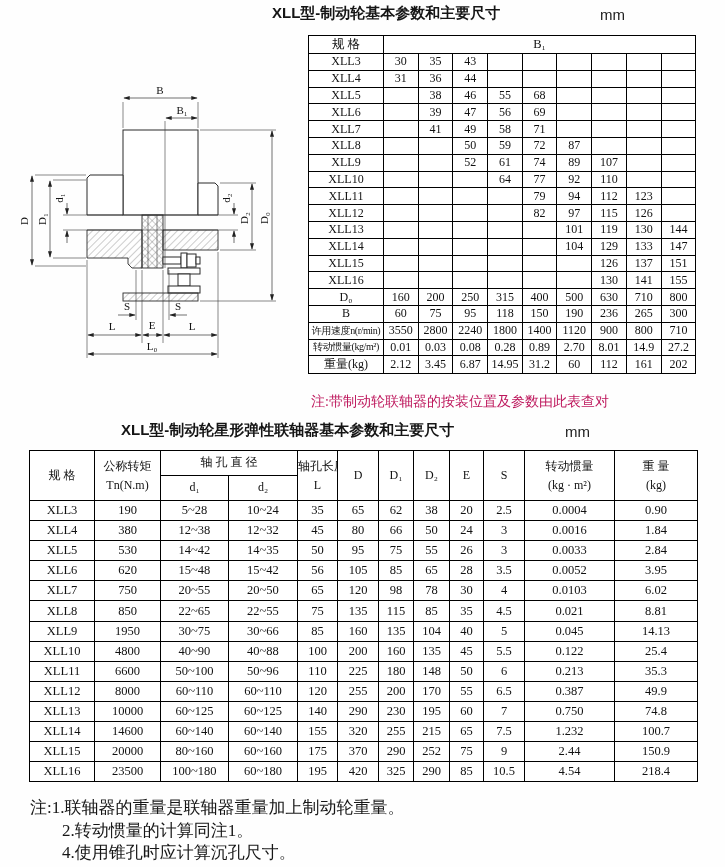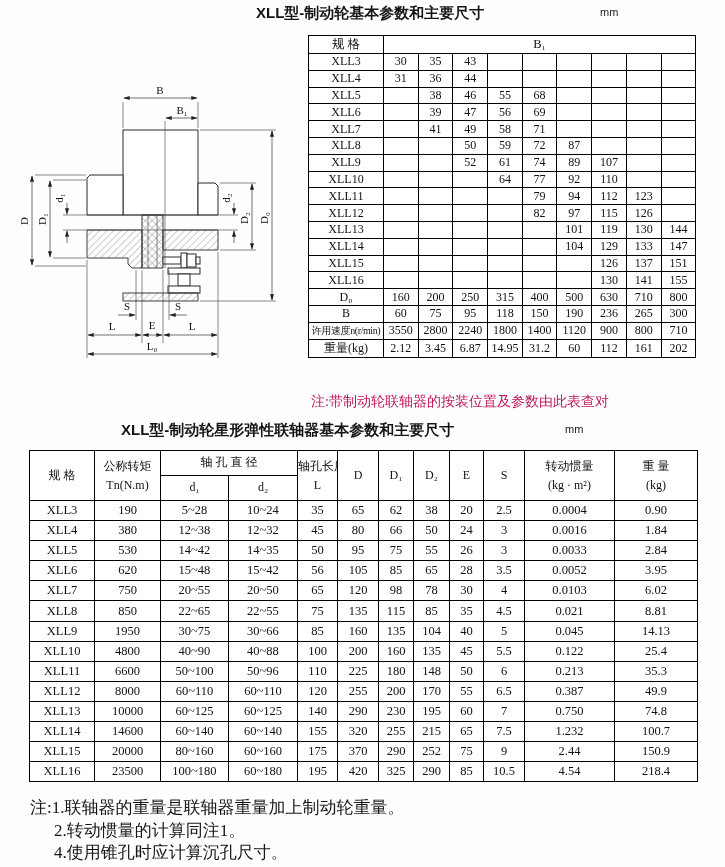--- a/index.html
+++ b/index.html
@@ -3,21 +3,21 @@
 <meta charset="utf-8">
 <style>
   html,body{margin:0;padding:0;background:#ffffff;}
   .page{position:relative;width:725px;height:867px;background:#fefefe;color:#111;
         font-family:"Liberation Serif","DejaVu Serif",serif;overflow:hidden;}
 
   
   .title-line{position:absolute;font-family:"Liberation Sans","DejaVu Sans",sans-serif;
               font-weight:700;font-size:15px;color:#151515;white-space:nowrap;}
   .unit-label{position:absolute;font-family:"Liberation Sans","DejaVu Sans",sans-serif;
-              font-size:11px;color:#222;}
+              font-size:15px;color:#222;}
 
   
   table{border-collapse:collapse;table-layout:fixed;background:#fff;}
   td,th{border:1px solid #000;padding:0;text-align:center;vertical-align:middle;
         font-weight:normal;white-space:nowrap;overflow:hidden;}
 
   
   #table1{position:absolute;left:308px;top:35px;width:387px;font-size:12px;}
   #table1 tr{height:16.8px;}
   #table1 .lbl{font-size:12px;}
@@ -26,36 +26,36 @@
 
   
   #table2{position:absolute;left:29px;top:450px;width:668px;font-size:12.5px;}
   #table2 thead tr{height:25px;}
   #table2 tbody tr{height:20.1px;}
   #table2 thead th{font-size:12px;line-height:1.45;}
   #table2 th div{line-height:1.55;}
 
   .note1{position:absolute;left:311px;top:393px;font-size:14px;color:#be185d;}
   .footnotes{position:absolute;left:30px;top:797px;font-size:17px;color:#161616;line-height:22.5px;}
-  .footnotes .indent{margin-left:24px;}
+  .footnotes .indent{margin-left:32px;}
 
   
   .drawing{position:absolute;left:10px;top:58px;width:290px;height:334px;}
   .drawing text{font-family:"Liberation Serif","DejaVu Serif",serif;font-size:11px;fill:#111;}
   .outline{fill:#ffffff;stroke:#2a2a2a;stroke-width:1;}
   .thin{stroke:#3a3a3a;stroke-width:0.6;fill:none;}
   .dim{stroke:#333;stroke-width:0.7;fill:none;}
   .hatched{stroke:#2a2a2a;stroke-width:0.9;}
 </style>
 </head>
 <body>
 
 <div class="page">
 
-  <span class="title-line" style="left:256px;top:4px;">XLL型-制动轮基本参数和主要尺寸</span>
+  <span class="title-line" style="left:272px;top:4px;">XLL型-制动轮基本参数和主要尺寸</span>
   <span class="unit-label" style="left:600px;top:6px;">mm</span>
 
   <svg class="drawing" viewBox="0 0 290 334">
     <defs>
       <pattern id="h1" patternUnits="userSpaceOnUse" width="5" height="5" patternTransform="rotate(45)">
         <line x1="0" y1="0" x2="0" y2="5" stroke="#555" stroke-width="0.6"></line>
       </pattern>
       <pattern id="h2" patternUnits="userSpaceOnUse" width="5" height="5" patternTransform="rotate(-45)">
         <line x1="0" y1="0" x2="0" y2="5" stroke="#555" stroke-width="0.6"></line>
       </pattern>
@@ -366,20 +366,32 @@
           <td class="lbl tight">许用速度n(r/min)</td>
           <td>3550</td>
           <td>2800</td>
           <td>2240</td>
           <td>1800</td>
           <td>1400</td>
           <td>1120</td>
           <td>900</td>
           <td>800</td>
           <td>710</td>
+        </tr>
+        <tr>
+          <td class="lbl tight">转动惯量(kg/m²)</td>
+          <td>0.01</td>
+          <td>0.03</td>
+          <td>0.08</td>
+          <td>0.28</td>
+          <td>0.89</td>
+          <td>2.70</td>
+          <td>8.01</td>
+          <td>14.9</td>
+          <td>27.2</td>
         </tr>
         <tr>
           <td class="lbl">重量(kg)</td>
           <td>2.12</td>
           <td>3.45</td>
           <td>6.87</td>
           <td>14.95</td>
           <td>31.2</td>
           <td>60</td>
           <td>112</td>

